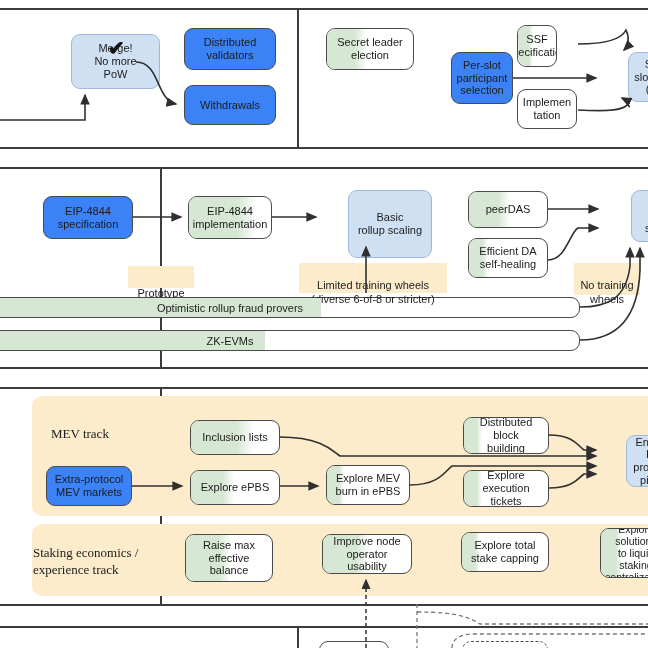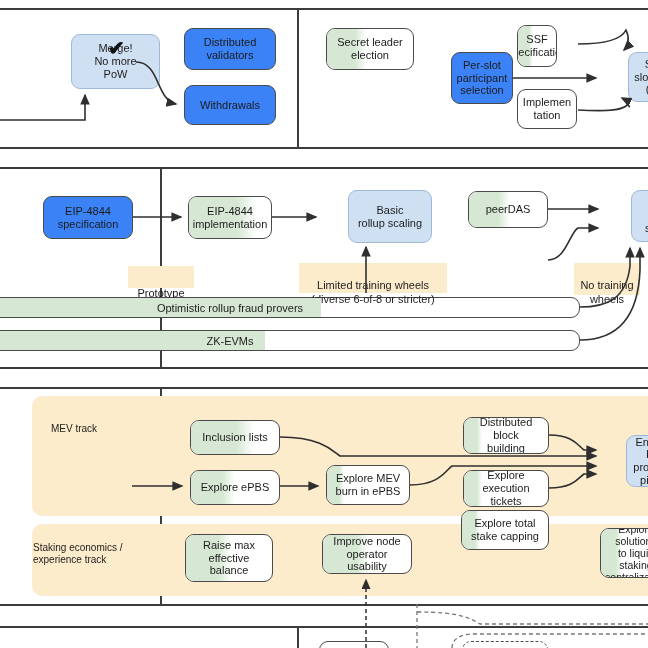--- a/index.html
+++ b/index.html
@@ -54,22 +54,23 @@
     border:1.3px solid #4a4a4a;border-radius:9px;
     background:#ffffff;overflow:hidden;
     display:flex;align-items:center;justify-content:center;
     font-size:11px;color:#1c1c1c;
   }
   .bar .fill{position:absolute;left:0;top:0;bottom:0;background:#d6e8d3;z-index:1;}
   .bar .lbl{position:relative;z-index:2;text-align:center;}
 
   
   .tracklabel{
-    position:absolute;font-size:10px;color:#1c1c1c;line-height:1.25;
+    position:absolute;font-size:13px;color:#1c1c1c;line-height:1.25;
     white-space:pre-line;
+    font-family:Liberation Serif, serif;
   }
 
   
   .milestone{
     position:absolute;background:#fdeccb;color:#1c1c1c;
     font-size:11px;line-height:1.22;text-align:center;
     padding:3px 6px;box-sizing:border-box;white-space:pre-line;
   }
 
   
@@ -147,30 +148,35 @@
     <span class="lbl">EIP-4844
 specification</span>
   </div>
 
   <div class="node green" style="left:188px;top:196px;width:84px;height:43px">
     <span class="fill soft" style="width:82%"></span>
     <span class="lbl">EIP-4844
 implementation</span>
   </div>
 
-  <div class="node blue" style="left:324px;top:190px;width:84px;height:53px">
+  <div class="node blue" style="left:324px;top:190px;width:84px;height:68px">
     <span class="lbl">Basic
 rollup scaling</span>
   </div>
 
   <div class="node green" style="left:468px;top:191px;width:80px;height:37px">
     <span class="fill soft" style="width:52%"></span>
     <span class="lbl">peerDAS</span>
   </div>
 
+  <div class="node green" style="left:468px;top:238px;width:80px;height:40px">
+    <span class="fill soft" style="width:24%"></span>
+    <span class="lbl">Efficient DA
+self-healing</span>
+  </div>
 
   <div class="node blue" style="left:607px;top:190px;width:62px;height:52px">
     <span class="lbl">Full
 rollup scaling</span>
   </div>
 
   <div class="bar" style="left:-120px;top:297px;width:700px;height:21px">
     <span class="fill" style="width:63%"></span>
     <span class="lbl">Optimistic rollup fraud provers</span>
   </div>
@@ -198,20 +204,24 @@
   <div class="band" style="left:32px;top:524px;width:640px;height:72px"></div>
 
   <div class="tracklabel" style="left:51px;top:410px">
     <span>MEV track</span>
   </div>
   <div class="tracklabel" style="left:33px;top:529px">
     <span>Staking economics /
 experience track</span>
   </div>
 
+  <div class="node greenfull" style="left:46px;top:466px;width:86px;height:40px">
+    <span class="lbl">Extra-protocol
+MEV markets</span>
+  </div>
 
   <div class="node green" style="left:190px;top:420px;width:90px;height:35px">
     <span class="fill soft" style="width:72%"></span>
     <span class="lbl">Inclusion lists</span>
   </div>
 
   <div class="node green" style="left:190px;top:470px;width:90px;height:35px">
     <span class="fill soft" style="width:50%"></span>
     <span class="lbl">Explore ePBS</span>
   </div>
@@ -245,21 +255,21 @@
     <span class="lbl">Raise max
 effective balance</span>
   </div>
 
   <div class="node green" style="left:322px;top:534px;width:90px;height:40px">
     <span class="fill soft" style="width:52%"></span>
     <span class="lbl">Improve node
 operator usability</span>
   </div>
 
-  <div class="node green" style="left:461px;top:510px;width:88px;height:40px">
+  <div class="node green" style="left:461px;top:532px;width:88px;height:40px">
     <span class="fill soft" style="width:21%"></span>
     <span class="lbl">Explore total
 stake capping</span>
   </div>
 
   <div class="node green" style="left:600px;top:528px;width:72px;height:50px">
     <span class="fill soft" style="width:30%"></span>
     <span class="lbl" style="font-size:10.5px">Explore solutions
 to liquid staking
 centralization</span>

